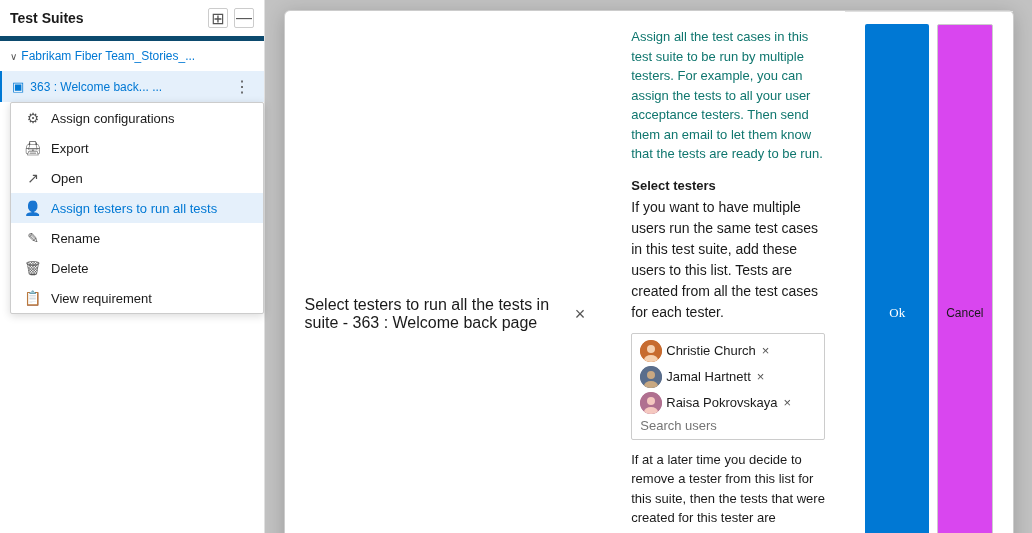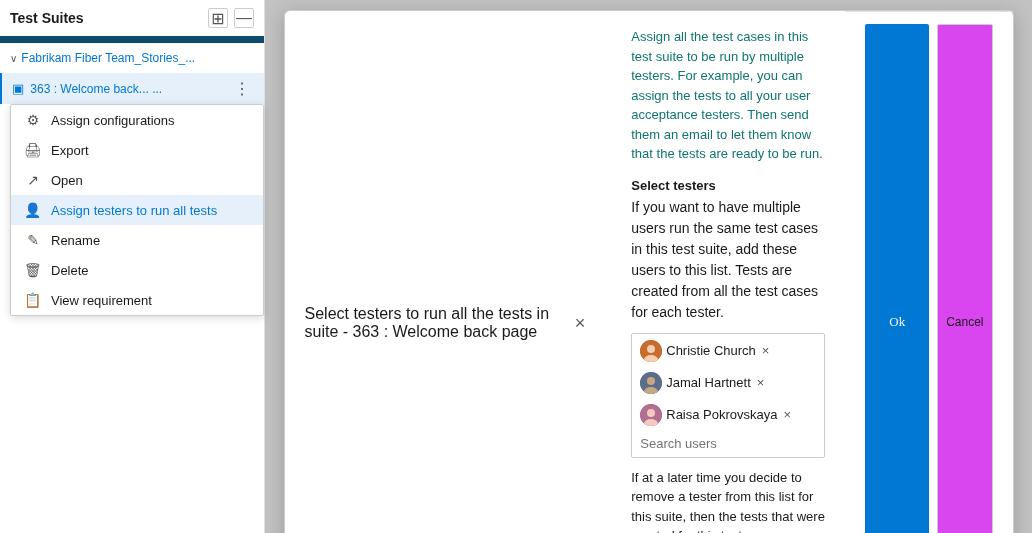--- a/index.html
+++ b/index.html
@@ -21,21 +21,21 @@
       border-right: 1px solid #e0e0e0;
       display: flex;
       flex-direction: column;
       height: 533px;
     }
     .sidebar-header {
       display: flex;
       align-items: center;
       justify-content: space-between;
       padding: 8px 10px;
-      border-bottom: 7px solid #0c4a6e;
+      border-bottom: 5px solid #0c4a6e;
     }
     .sidebar-title {
       font-size: 14px;
       font-weight: 600;
       color: #1a1a1a;
     }
     .sidebar-header-icons {
       display: flex;
       gap: 6px;
     }
@@ -198,21 +198,21 @@
       line-height: 1.5;
       margin-bottom: 10px;
     }
     .tester-input-area {
       border: 1px solid #ccc;
       border-radius: 2px;
       padding: 6px 8px;
       display: flex;
       flex-wrap: wrap;
       align-items: center;
-      gap: 10px;
+      gap: 4px;
       min-height: 36px;
       margin-bottom: 10px;
     }
     .tester-tag {
       display: flex;
       align-items: center;
       background: #fff;
       border: none;
       gap: 4px;
       font-size: 13px;

